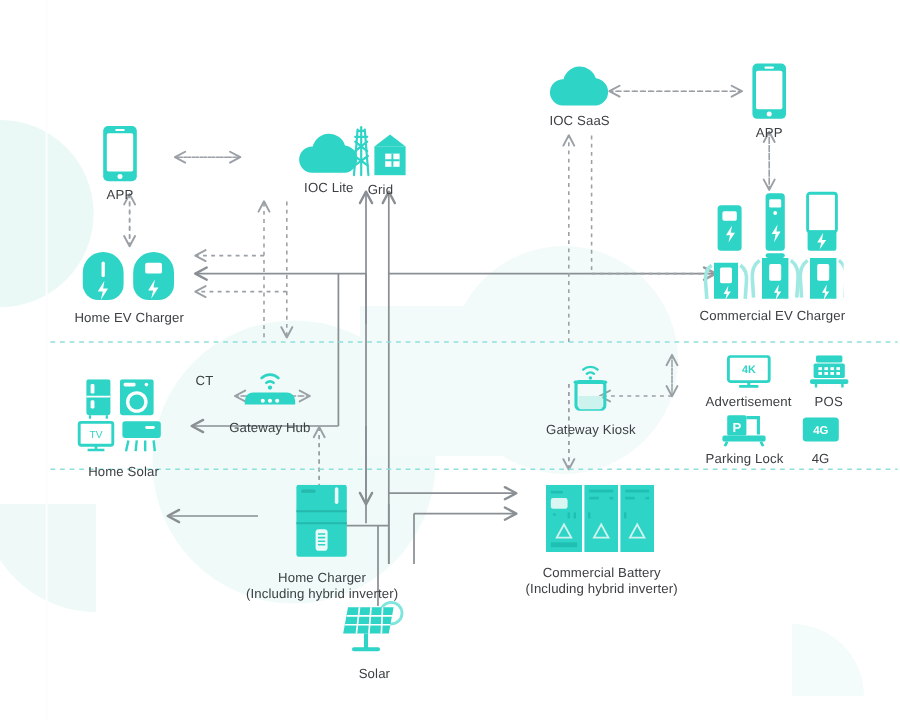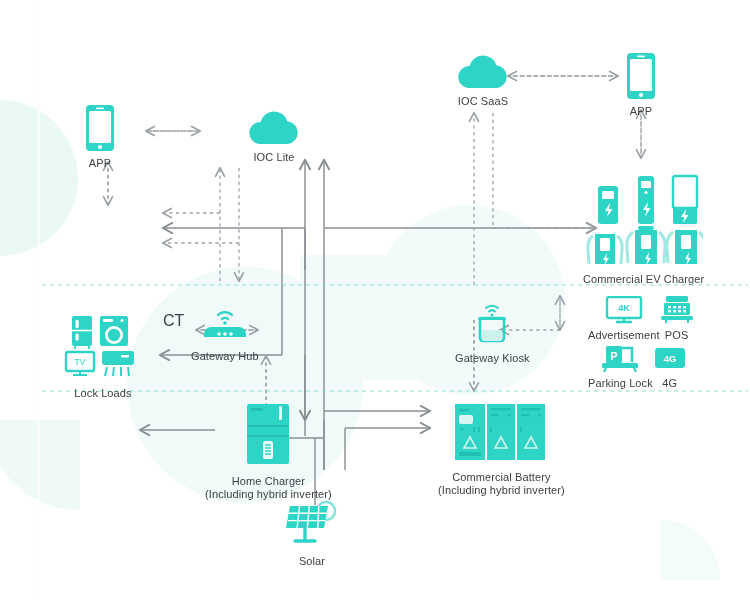--- a/index.html
+++ b/index.html
@@ -4,23 +4,23 @@
 <style>
   html,body{margin:0;padding:0;background:#fff;}
   body{width:750px;height:600px;font-family:"Liberation Sans",sans-serif;overflow:hidden;}
   #stage{position:relative;width:750px;height:600px;background:#ffffff;}
   #bg, #wires{position:absolute;left:0;top:0;width:750px;height:600px;}
   .node{position:absolute;display:flex;flex-direction:column;align-items:center;}
   .cap{margin-top:5px;font-size:11px;color:#3c4043;line-height:1.18;white-space:nowrap;letter-spacing:.1px;}
   .cap.two{line-height:1.2;}
   .ico{display:flex;align-items:flex-end;justify-content:center;gap:8px;}
   .grp{position:absolute;display:flex;flex-direction:column;align-items:center;}
-  .pair{display:flex;align-items:flex-end;}
+  .pair{display:flex;align-items:flex-end;gap:14px;}
   .cell{display:flex;flex-direction:column;align-items:center;}
-  .ctlabel{position:absolute;font-size:16px;color:#3c4043;}
+  .ctlabel{position:absolute;font-size:11px;color:#3c4043;}
 </style>
 </head>
 <body>
 
 <div id="stage">
 
   <svg id="bg" viewBox="0 0 750 600">
     <path d="M0,100 A78,78 0 0 1 0,256 Z" fill="#eaf8f6"></path>
     <path d="M0,430 A95,95 0 0 0 95,520 L95,430 Z" fill="#eef9f8" transform="translate(-15,-10)"></path>
     <circle cx="245" cy="385" r="118" fill="#f0fbf9"></circle>
@@ -118,20 +118,37 @@
 
   <div class="node" style="left:203px;top:108px;margin-left:43px;">
     <div class="ico">
       <svg width="56" height="38" viewBox="0 0 56 38">
         <path d="M14,36 a11,11 0 0 1 0.6,-22 A14,14 0 0 1 41.5,13.2 A11.5,11.5 0 0 1 42,36 Z" fill="#2ed4c6"></path>
       </svg>
     </div>
     <div class="cap">IOC Lite</div>
   </div>
 
+  <div class="node" style="left:293px;top:104px;">
+    <div class="ico">
+      <svg width="48" height="44" viewBox="0 0 48 44">
+        <g stroke="#2ed4c6" stroke-width="1.8" fill="none" stroke-linecap="round">
+          <path d="M5,5 L11,5 M3,10 L13,10"></path>
+          <path d="M11,4 L14,42 M5,4 L2,42"></path>
+          <path d="M3,14 L13,22 M13,14 L3,22 M2.4,26 L13.6,34 M13.6,26 L2.4,34"></path>
+          <path d="M8,2 L8,42"></path>
+        </g>
+        <rect x="19" y="18" width="26" height="24" fill="#2ed4c6"></rect>
+        <path d="M19,18 L32,8 L45,18 Z" fill="#2ed4c6"></path>
+        <rect x="28" y="24" width="12" height="11" fill="#fff"></rect>
+        <path d="M34,24 L34,35 M28,29.5 L40,29.5" stroke="#2ed4c6" stroke-width="1.6"></path>
+      </svg>
+    </div>
+    <div class="cap">Grid</div>
+  </div>
 
   <div class="node" style="left:455px;top:52px;">
     <div class="ico">
       <svg width="56" height="38" viewBox="0 0 56 38">
         <path d="M14,36 a11,11 0 0 1 0.6,-22 A14,14 0 0 1 41.5,13.2 A11.5,11.5 0 0 1 42,36 Z" fill="#2ed4c6"></path>
       </svg>
     </div>
     <div class="cap">IOC SaaS</div>
   </div>
 
@@ -140,22 +157,35 @@
       <svg width="30" height="48" viewBox="0 0 30 48">
         <rect x="1" y="1" width="28" height="46" rx="4" fill="#2ed4c6"></rect>
         <rect x="4" y="7" width="22" height="32" rx="1.5" fill="#fff"></rect>
         <rect x="11" y="3.4" width="8" height="1.8" rx=".9" fill="#fff"></rect>
         <circle cx="15" cy="43" r="2.1" fill="#fff"></circle>
       </svg>
     </div>
     <div class="cap">APP</div>
   </div>
 
-
-  <div class="node" style="left:583px;top:174px;">
+  <div class="node" style="left:62px;top:208px;">
+    <div class="ico">
+      <svg width="84" height="46" viewBox="0 0 84 46">
+        <path d="M20,2 a17,17 0 0 1 17,17 v10 a13,13 0 0 1 -13,13 h-8 a13,13 0 0 1 -13,-13 v-10 a17,17 0 0 1 17,-17 Z" fill="#2ed4c6"></path>
+        <rect x="18.6" y="10" width="2.8" height="13" rx="1.4" fill="#fff"></rect>
+        <path d="M21,26 L15.5,35 L19.6,35 L18,42 L24,32.5 L20,32.5 Z" fill="#fff"></path>
+        <path d="M62,2 a17,17 0 0 1 17,17 v10 a13,13 0 0 1 -13,13 h-8 a13,13 0 0 1 -13,-13 v-10 a17,17 0 0 1 17,-17 Z" fill="#2ed4c6"></path>
+        <rect x="55" y="11" width="14" height="9" rx="1.6" fill="#fff"></rect>
+        <path d="M63,25 L57.5,34 L61.6,34 L60,41 L66,31.5 L62,31.5 Z" fill="#fff"></path>
+      </svg>
+    </div>
+    <div class="cap">Home EV Charger</div>
+  </div>
+
+  <div class="node" style="left:583px;top:159px;">
     <div class="ico">
       <svg width="118" height="94" viewBox="0 0 118 94">
 
         <rect x="13" y="12" width="20" height="38" rx="3" fill="#2ed4c6"></rect>
         <rect x="17" y="17" width="12" height="8" rx="1.4" fill="#fff"></rect>
         <path d="M25,29 L20,37 L23.4,37 L22,43 L27.5,35 L24,35 Z" fill="#fff"></path>
 
         <rect x="53" y="2" width="16" height="48" rx="3" fill="#2ed4c6"></rect>
         <rect x="56" y="7" width="10" height="7" rx="1.2" fill="#fff"></rect>
         <circle cx="61" cy="18.5" r="1.6" fill="#fff"></circle>
@@ -215,21 +245,21 @@
 
         <rect x="2" y="36" width="28" height="19" rx="1.6" fill="none" stroke="#2ed4c6" stroke-width="2.4"></rect>
         <text x="16" y="49" font-family="'Liberation Sans',sans-serif" font-size="8.5" fill="#2ed4c6" text-anchor="middle">TV</text>
         <path d="M16,55 L16,59 M9,59 L23,59" stroke="#2ed4c6" stroke-width="2.2"></path>
 
         <rect x="38" y="35" width="32" height="14" rx="2.4" fill="#2ed4c6"></rect>
         <rect x="57" y="39" width="8" height="2.4" rx="1.2" fill="#fff"></rect>
         <path d="M43,51 L41,60 M50,51 L49,60 M57,51 L57,60 M64,51 L65,60" stroke="#2ed4c6" stroke-width="2"></path>
       </svg>
     </div>
-    <div class="cap">Lock Loads</div>
+    <div class="cap">Home Solar</div>
   </div>
 
   <div class="ctlabel" style="left:163px;top:312px;">CT</div>
 
   <div class="node" style="left:191px;top:307px;">
     <div>
       <svg width="52" height="34" viewBox="0 0 52 34">
         <g stroke="#2ed4c6" stroke-width="2.2" fill="none" stroke-linecap="round">
           <path d="M19,8 a10,10 0 0 1 14,0"></path>
           <path d="M23,12 a5,5 0 0 1 6,0"></path>

